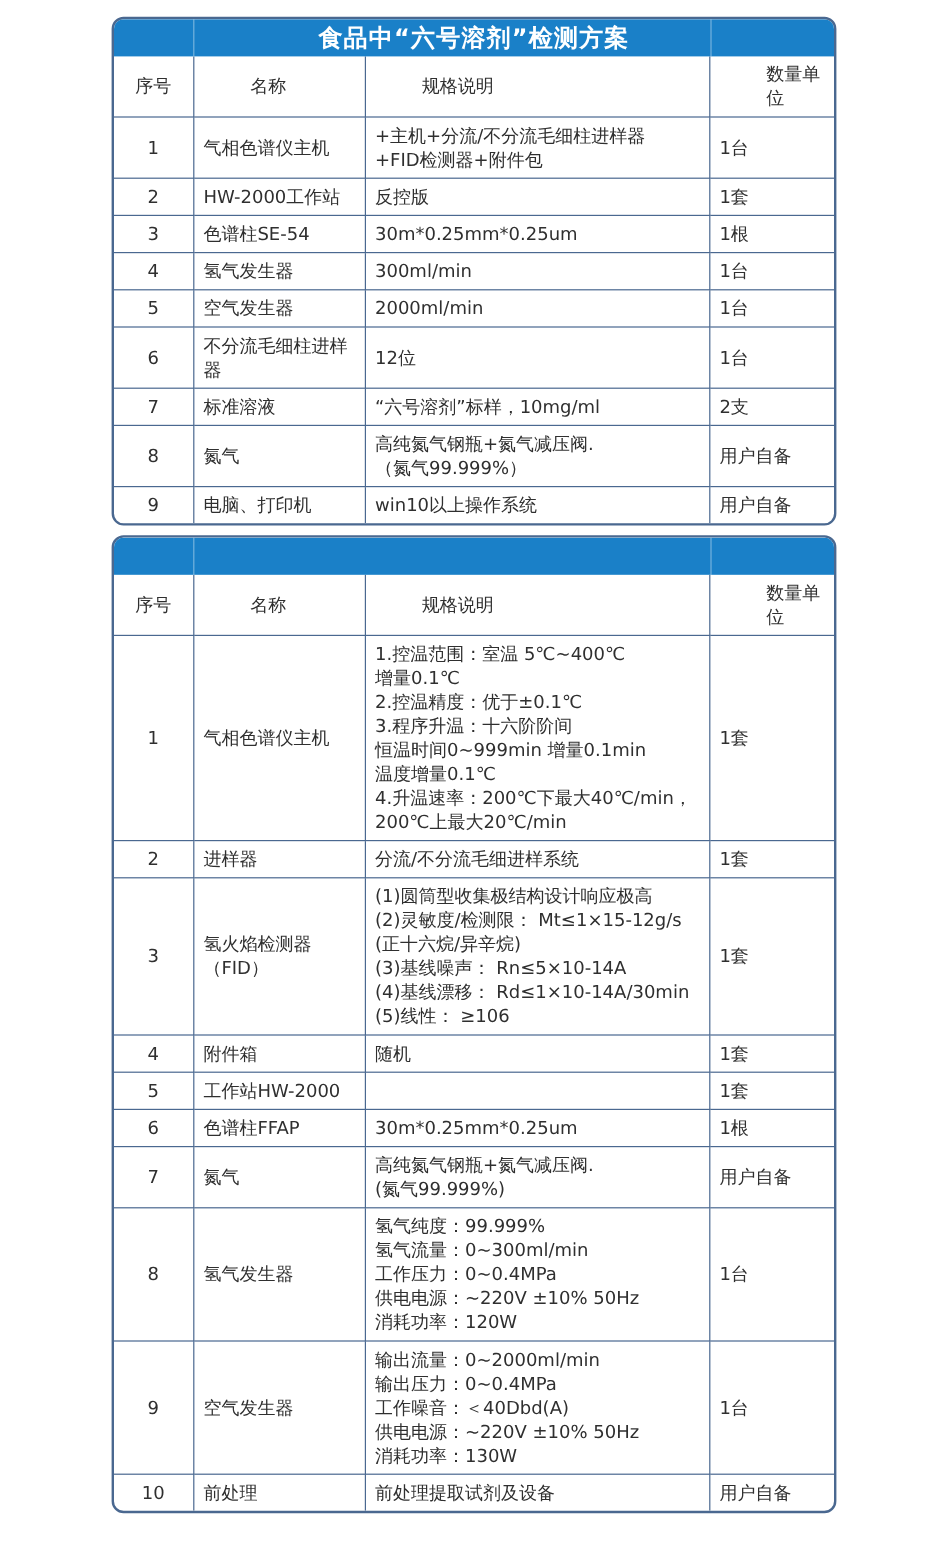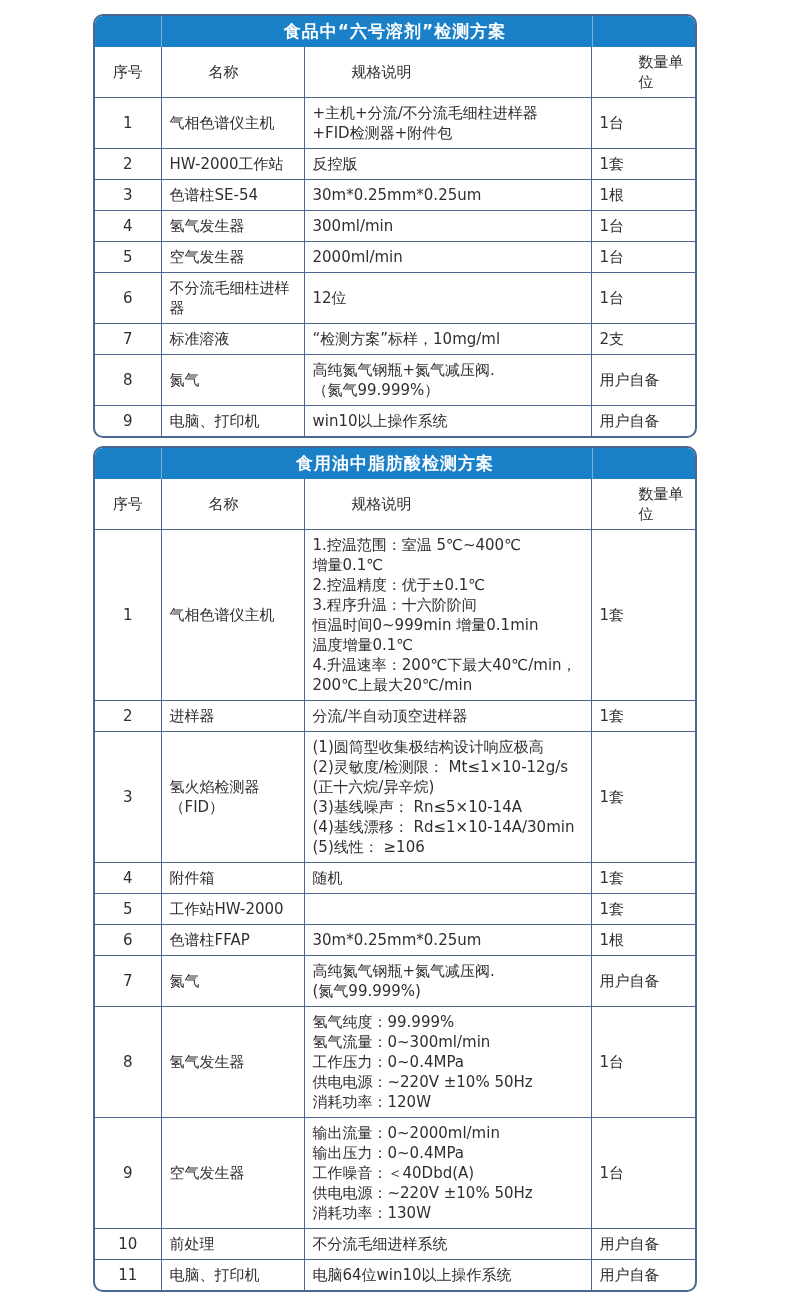--- a/index.html
+++ b/index.html
@@ -11,21 +11,21 @@
   .scheme {
     position:absolute; left:93px; width:604px;
     border:2px solid #4a6890; border-radius:10px;
     overflow:hidden; background:#ffffff; box-sizing:border-box;
   }
   #table1 { top:14px; }
   #table2 { top:446px; }
   .band {
     position:relative; height:31px; background:#1a80c8;
     display:flex; align-items:center; justify-content:center;
-    color:#ffffff; font-weight:bold; font-size:17px; letter-spacing:1px;
+    color:#ffffff; font-weight:bold; font-size:20px; letter-spacing:1px;
   }
   .band .sep {
     position:absolute; top:0; bottom:0; width:1px;
     background:rgba(255,255,255,0.40);
   }
   .band .sep.s1 { left:66px; }
   .band .sep.s2 { left:497px; }
   table { border-collapse:collapse; width:100%; table-layout:fixed; }
   col.c-no   { width:66px; }
   col.c-name { width:143px; }
@@ -104,21 +104,21 @@
         </tr>
         <tr>
           <td class="col-no">6</td>
           <td class="col-name">不分流毛细柱进样器</td>
           <td class="col-spec">12位</td>
           <td class="col-qty">1台</td>
         </tr>
         <tr>
           <td class="col-no">7</td>
           <td class="col-name">标准溶液</td>
-          <td class="col-spec">“检测方案”标样，10mg/ml</td>
+          <td class="col-spec">“六号溶剂”标样，10mg/ml</td>
           <td class="col-qty">2支</td>
         </tr>
         <tr>
           <td class="col-no">8</td>
           <td class="col-name">氮气</td>
           <td class="col-spec">高纯氮气钢瓶+氮气减压阀.
 （氮气99.999%）</td>
           <td class="col-qty">用户自备</td>
         </tr>
         <tr>
@@ -128,21 +128,20 @@
           <td class="col-qty">用户自备</td>
         </tr>
       </tbody>
   </table>
 </section>
 
 <section class="scheme" id="table2">
   <div class="band">
     <div class="sep s1"></div>
     <div class="sep s2"></div>
-    <span>食用油中脂肪酸检测方案</span>
   </div>
   <table>
     <colgroup>
         <col class="c-no">
         <col class="c-name">
         <col class="c-spec">
         <col class="c-qty">
       </colgroup>
     <thead>
       <tr>
@@ -162,28 +161,28 @@
 3.程序升温：十六阶阶间
 恒温时间0~999min 增量0.1min
 温度增量0.1℃
 4.升温速率：200℃下最大40℃/min，
 200℃上最大20℃/min</td>
           <td class="col-qty">1套</td>
         </tr>
         <tr>
           <td class="col-no">2</td>
           <td class="col-name">进样器</td>
-          <td class="col-spec">分流/半自动顶空进样器</td>
+          <td class="col-spec">分流/不分流毛细进样系统</td>
           <td class="col-qty">1套</td>
         </tr>
         <tr>
           <td class="col-no">3</td>
           <td class="col-name">氢火焰检测器（FID）</td>
           <td class="col-spec">(1)圆筒型收集极结构设计响应极高
-(2)灵敏度/检测限： Mt≤1×10-12g/s
+(2)灵敏度/检测限： Mt≤1×15-12g/s
 (正十六烷/异辛烷)
 (3)基线噪声： Rn≤5×10-14A
 (4)基线漂移： Rd≤1×10-14A/30min
 (5)线性： ≥106</td>
           <td class="col-qty">1套</td>
         </tr>
         <tr>
           <td class="col-no">4</td>
           <td class="col-name">附件箱</td>
           <td class="col-spec">随机</td>
@@ -224,24 +223,18 @@
           <td class="col-spec">输出流量：0~2000ml/min
 输出压力：0~0.4MPa
 工作噪音：＜40Dbd(A)
 供电电源：~220V ±10% 50Hz
 消耗功率：130W</td>
           <td class="col-qty">1台</td>
         </tr>
         <tr>
           <td class="col-no">10</td>
           <td class="col-name">前处理</td>
-          <td class="col-spec">不分流毛细进样系统</td>
-          <td class="col-qty">用户自备</td>
-        </tr>
-        <tr>
-          <td class="col-no">11</td>
-          <td class="col-name">电脑、打印机</td>
-          <td class="col-spec">电脑64位win10以上操作系统</td>
+          <td class="col-spec">前处理提取试剂及设备</td>
           <td class="col-qty">用户自备</td>
         </tr>
       </tbody>
   </table>
 </section>
 
 </body></html>

